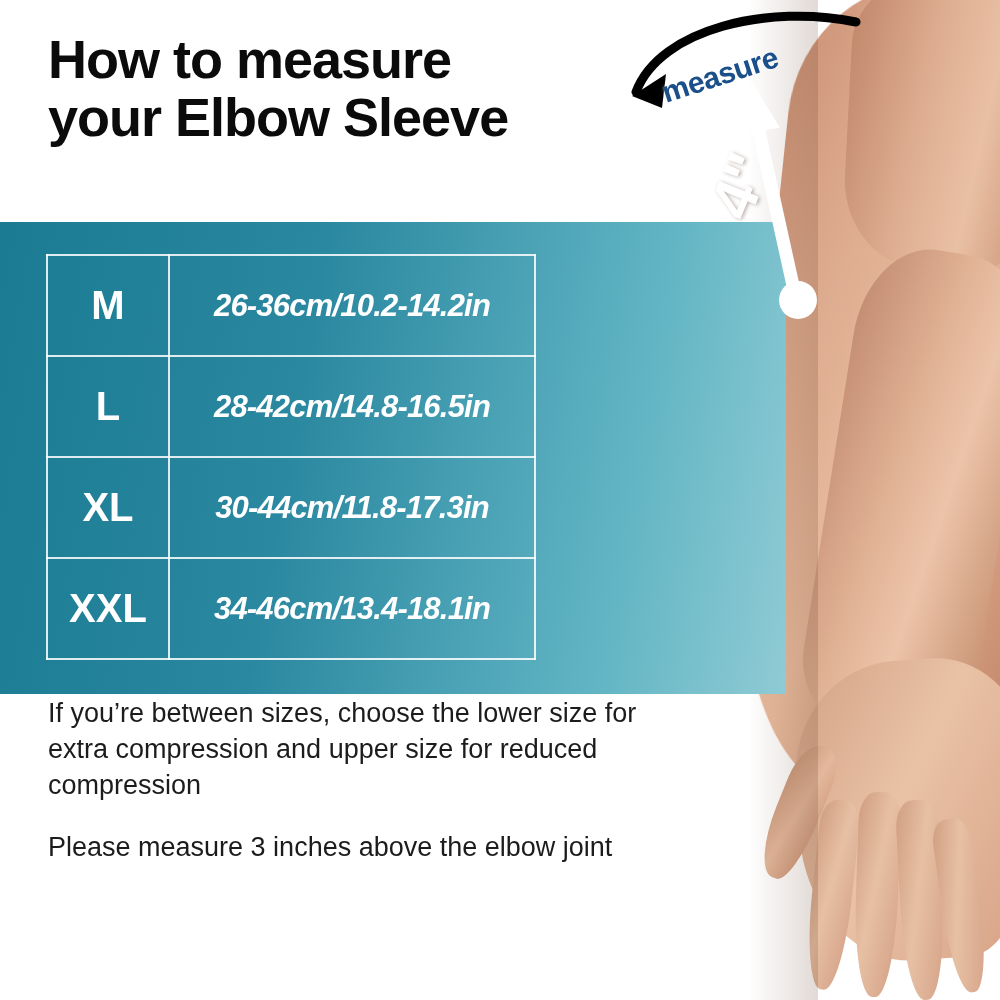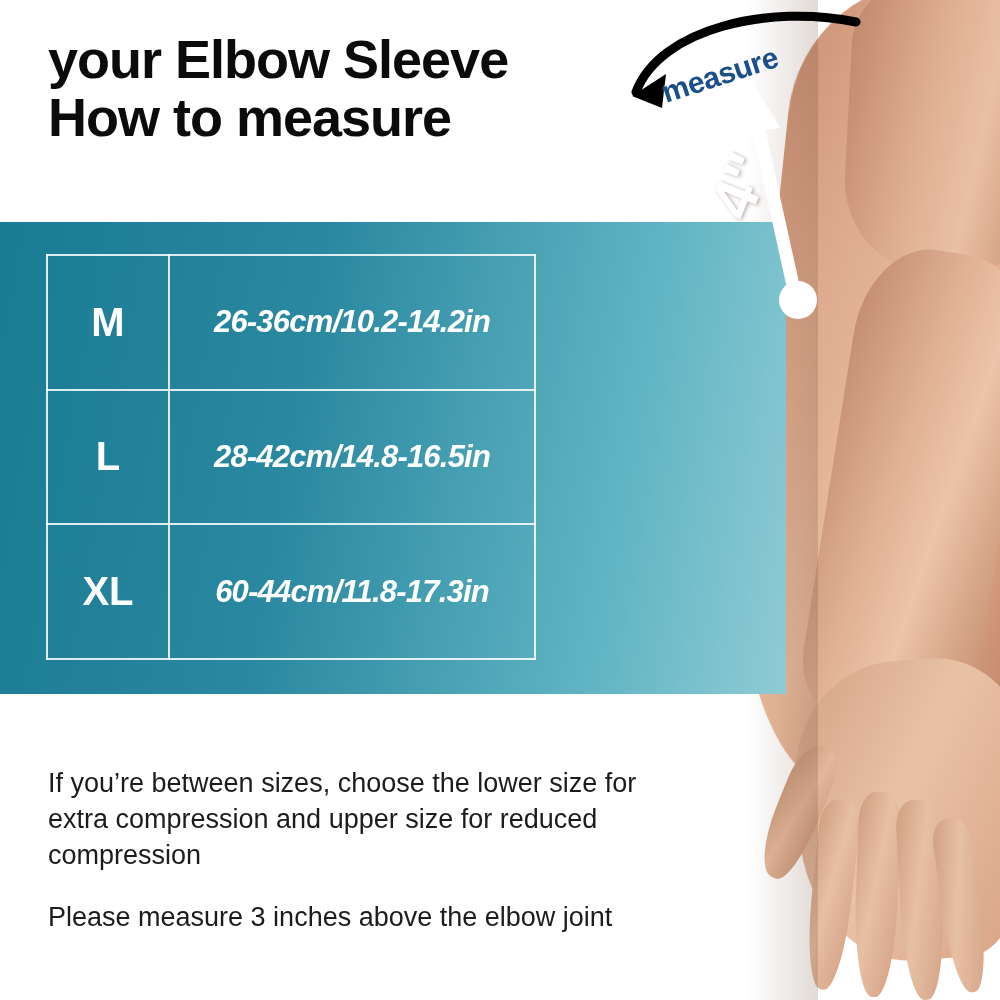--- a/index.html
+++ b/index.html
@@ -185,21 +185,21 @@
   .size-table .c-range {
     font-size: 31px;
     font-weight: 700;
     letter-spacing: -0.8px;
     font-style: italic;
   }
 
   
   .notes {
     position: absolute;
-    top: 766px;
+    top: 696px;
     left: 48px;
     width: 650px;
     z-index: 5;
   }
   .note-p {
     font-size: 27px;
     line-height: 1.33;
     color: #1c1c1c;
     font-family: "Liberation Sans", sans-serif;
     margin: 0 0 26px 0;
@@ -231,38 +231,42 @@
 
       <path d="M214 290 L 176 118" fill="none" stroke="#ffffff" stroke-width="13" stroke-linecap="round"></path>
       <polygon points="172,82 200,128 150,134" fill="#ffffff"></polygon>
       <circle cx="218" cy="300" r="19" fill="#ffffff"></circle>
     </svg>
     <div class="measure-label">measure</div>
     <div class="inch-label">4"</div>
   </div>
 
   <div class="title-block">
+    <div class="title-line">How to measure</div>
     <div class="title-line">your Elbow Sleeve</div>
-    <div class="title-line">How to measure</div>
   </div>
 
   <div class="band"></div>
   <table class="size-table">
     <tbody>
       <tr>
         <td class="c-size">M</td>
         <td class="c-range">26-36cm/10.2-14.2in</td>
       </tr>
       <tr>
         <td class="c-size">L</td>
         <td class="c-range">28-42cm/14.8-16.5in</td>
       </tr>
       <tr>
         <td class="c-size">XL</td>
-        <td class="c-range">60-44cm/11.8-17.3in</td>
+        <td class="c-range">30-44cm/11.8-17.3in</td>
+      </tr>
+      <tr>
+        <td class="c-size">XXL</td>
+        <td class="c-range">34-46cm/13.4-18.1in</td>
       </tr>
     </tbody>
   </table>
 
   <div class="notes">
     <p class="note-p">If you’re between sizes, choose the lower size for extra compression and upper size for reduced compression</p>
     <p class="note-p">Please measure 3 inches above the elbow joint</p>
   </div>
 
 </div>

